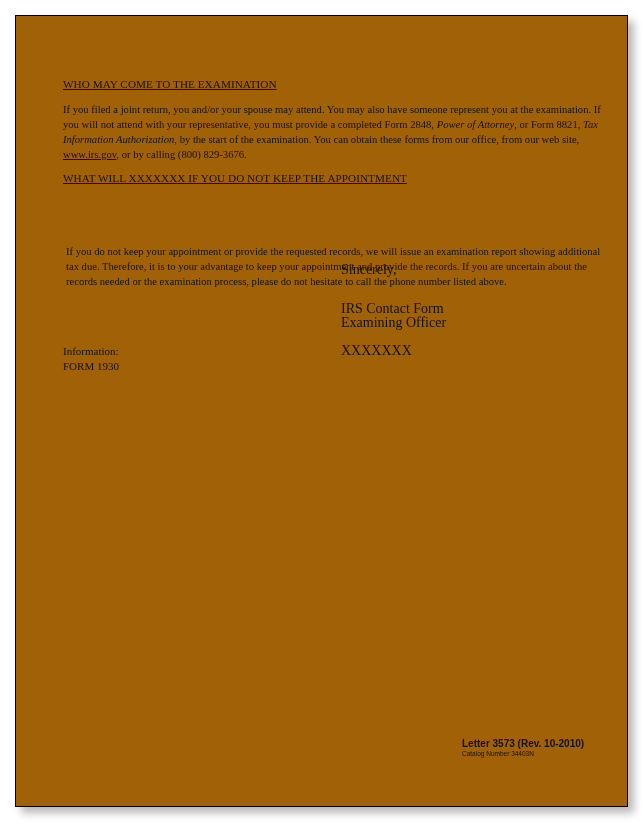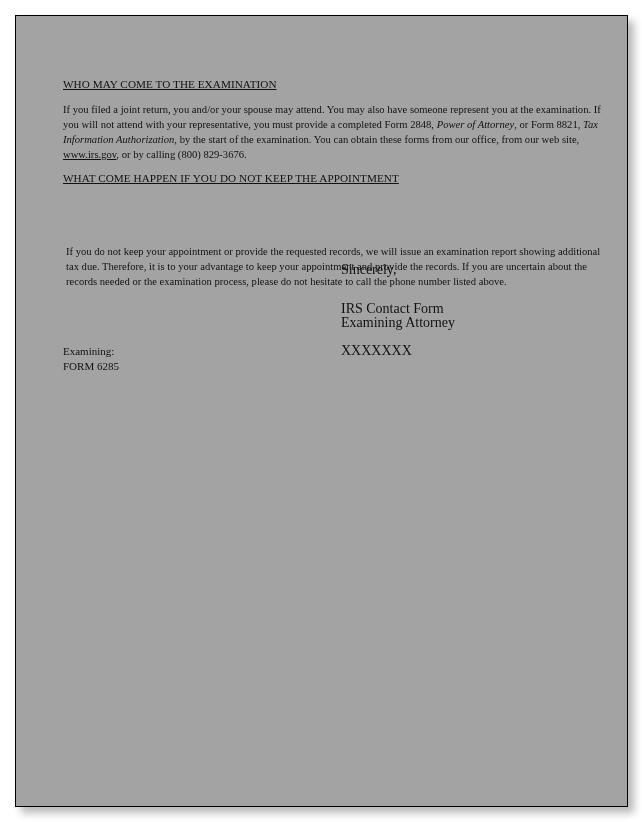--- a/index.html
+++ b/index.html
@@ -1,19 +1,19 @@
 <!DOCTYPE html>
 <html><head>
 <meta charset="utf-8">
 <style>
   html, body { margin: 0; padding: 0; background: #ffffff; }
   body { width: 642px; height: 822px; position: relative; overflow: hidden; }
   .page {
     position: absolute; left: 15px; top: 15px; width: 611px; height: 790px;
-    border: 1px solid #000; background: #a3a3a3;
+    border: 1px solid #000; background: #a16207;
     box-shadow: 6px 6px 8px rgba(0,0,0,0.28);
     font-family: "Liberation Serif", serif; color: #111; font-size: 11px; line-height: 14.5px;
   }
   .h { position: absolute; left: 47px; text-decoration: underline; font-size: 11.2px; letter-spacing: 0.05px; }
   .p { position: absolute; left: 47px; width: 540px; font-size: 10.6px; line-height: 15px; }
   .p2 { left: 50px; width: 540px; }
   .sig { position: absolute; left: 325px; font-size: 14px; line-height: 14.5px; }
   .encl { position: absolute; left: 47px; top: 328px; font-size: 11px; line-height: 14.5px; }
   .footer { position: absolute; left: 446px; top: 722px; font-family: "Liberation Sans", sans-serif; }
   .footer .t { font-weight: bold; font-size: 10px; line-height: 12px; }
@@ -22,28 +22,32 @@
 </style>
 </head>
 <body>
 
 <div class="page">
 
   <div class="h" style="top:61px;">WHO MAY COME TO THE EXAMINATION</div>
 
   <div class="p" style="top:86px;"><span>If you filed a joint return, you and/or your spouse may attend. You may also have someone represent you at the examination. If you will not attend with your representative, you must provide a completed Form 2848, </span><i>Power of Attorney</i><span>, or Form 8821, </span><i>Tax Information Authorization</i><span>, by the start of the examination. You can obtain these forms from our office, from our web site, </span><u>www.irs.gov</u><span>, or by calling (800) 829-3676.</span></div>
 
-  <div class="h" style="top:155px;">WHAT COME HAPPEN IF YOU DO NOT KEEP THE APPOINTMENT</div>
+  <div class="h" style="top:155px;">WHAT WILL XXXXXXX IF YOU DO NOT KEEP THE APPOINTMENT</div>
 
   <div class="p p2" style="top:180px;margin-top:48px;">If you do not keep your appointment or provide the requested records, we will issue an examination report showing additional tax due. Therefore, it is to your advantage to keep your appointment and provide the records. If you are uncertain about the records needed or the examination process, please do not hesitate to call the phone number listed above.</div>
 
   <div class="sig" style="top:247px;">Sincerely,</div>
   <div class="sig" style="top:286px;">IRS Contact Form</div>
-  <div class="sig" style="top:300px;">Examining Attorney</div>
+  <div class="sig" style="top:300px;">Examining Officer</div>
   <div class="sig" style="top:328px;">XXXXXXX</div>
 
   <div class="encl">
-    <div>Examining:</div>
-    <div>FORM 6285</div>
+    <div>Information:</div>
+    <div>FORM 1930</div>
   </div>
 
+  <div class="footer">
+    <div class="t">Letter 3573 (Rev.  10-2010)</div>
+    <div class="c">Catalog Number 34403N</div>
+  </div>
 
 </div>
 
 </body></html>

